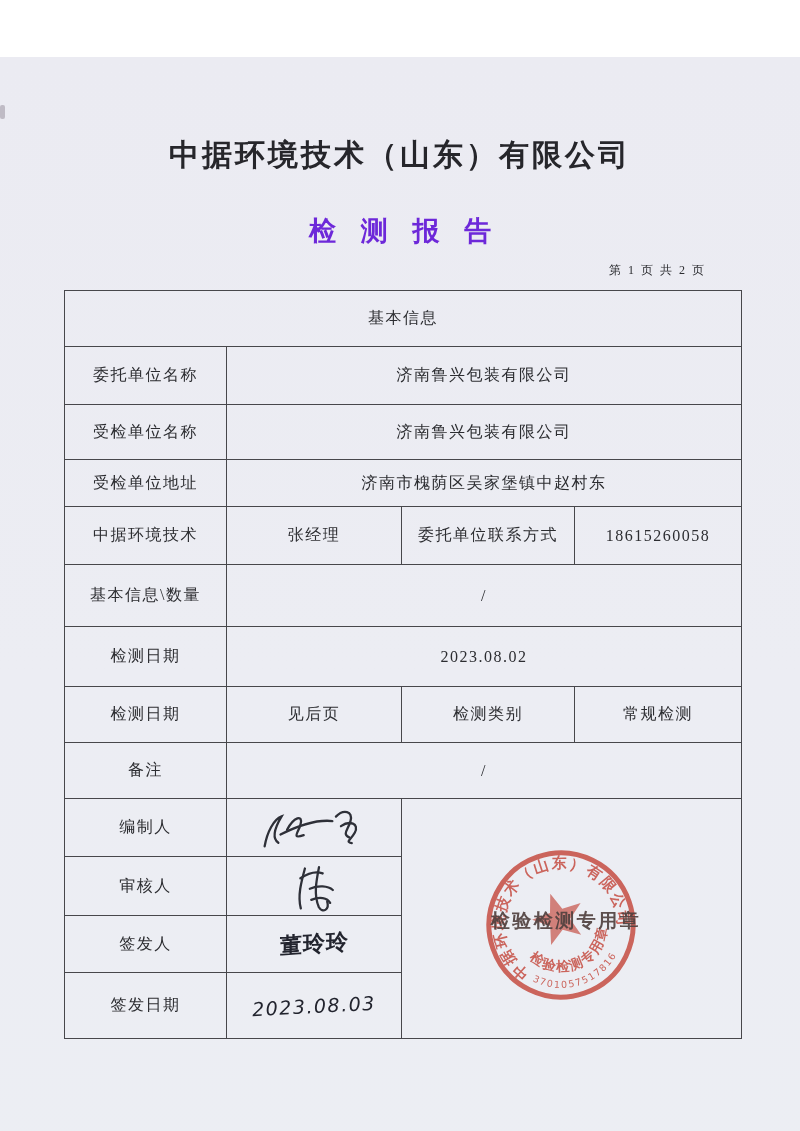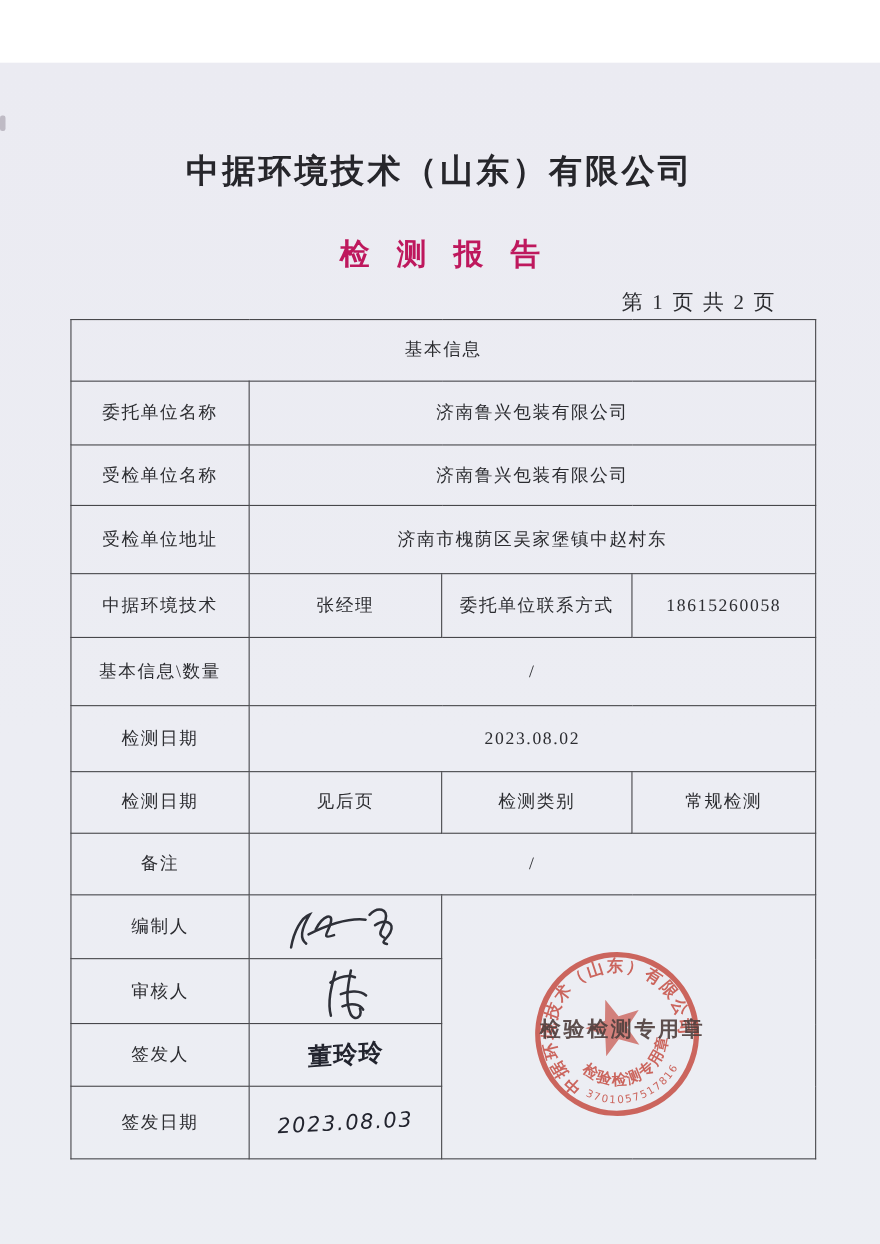--- a/index.html
+++ b/index.html
@@ -19,24 +19,24 @@
   .edge-smudge { position:absolute; left:0; top:58px; width:5px; height:14px; background:#9a93a0; opacity:.55; border-radius:2px; }
 
   .company-title {
     position:absolute; top:88px; left:0; width:100%;
     text-align:center; font-size:30px; font-weight:bold; letter-spacing:3px;
     color:#26262b;
   }
   .report-title {
     position:absolute; top:166px; left:0; width:100%;
     text-align:center; font-size:27px; font-weight:600; letter-spacing:9px; text-indent:9px;
-    color:#be185d;
+    color:#6d28d9;
   }
   .report-no { position:absolute; left:139px; top:215px; font-size:16px; letter-spacing:.5px; }
-  .page-indicator { position:absolute; right:94px; top:215px; font-size:19px; letter-spacing:2px; }
+  .page-indicator { position:absolute; right:94px; top:215px; font-size:12px; letter-spacing:2px; }
 
   table.info-table {
     position:absolute; left:64px; top:243px; width:677px;
     border-collapse:collapse; table-layout:fixed;
   }
   table.info-table td {
     border:1.6px solid #47474b;
     text-align:center; vertical-align:middle;
     font-size:16px; letter-spacing:1.5px; color:#2c2d31;
     padding:0; overflow:visible;
@@ -91,21 +91,21 @@
       <td colspan="4" class="tbl-header">基本信息</td>
     </tr>
     <tr style="height:58px">
       <td>委托单位名称</td>
       <td colspan="3">济南鲁兴包装有限公司</td>
     </tr>
     <tr style="height:55px">
       <td>受检单位名称</td>
       <td colspan="3">济南鲁兴包装有限公司</td>
     </tr>
-    <tr style="height:62px">
+    <tr style="height:47px">
       <td>受检单位地址</td>
       <td colspan="3">济南市槐荫区吴家堡镇中赵村东</td>
     </tr>
     <tr style="height:58px">
       <td>中据环境技术</td>
       <td>张经理</td>
       <td>委托单位联系方式</td>
       <td>18615260058</td>
     </tr>
     <tr style="height:62px">

